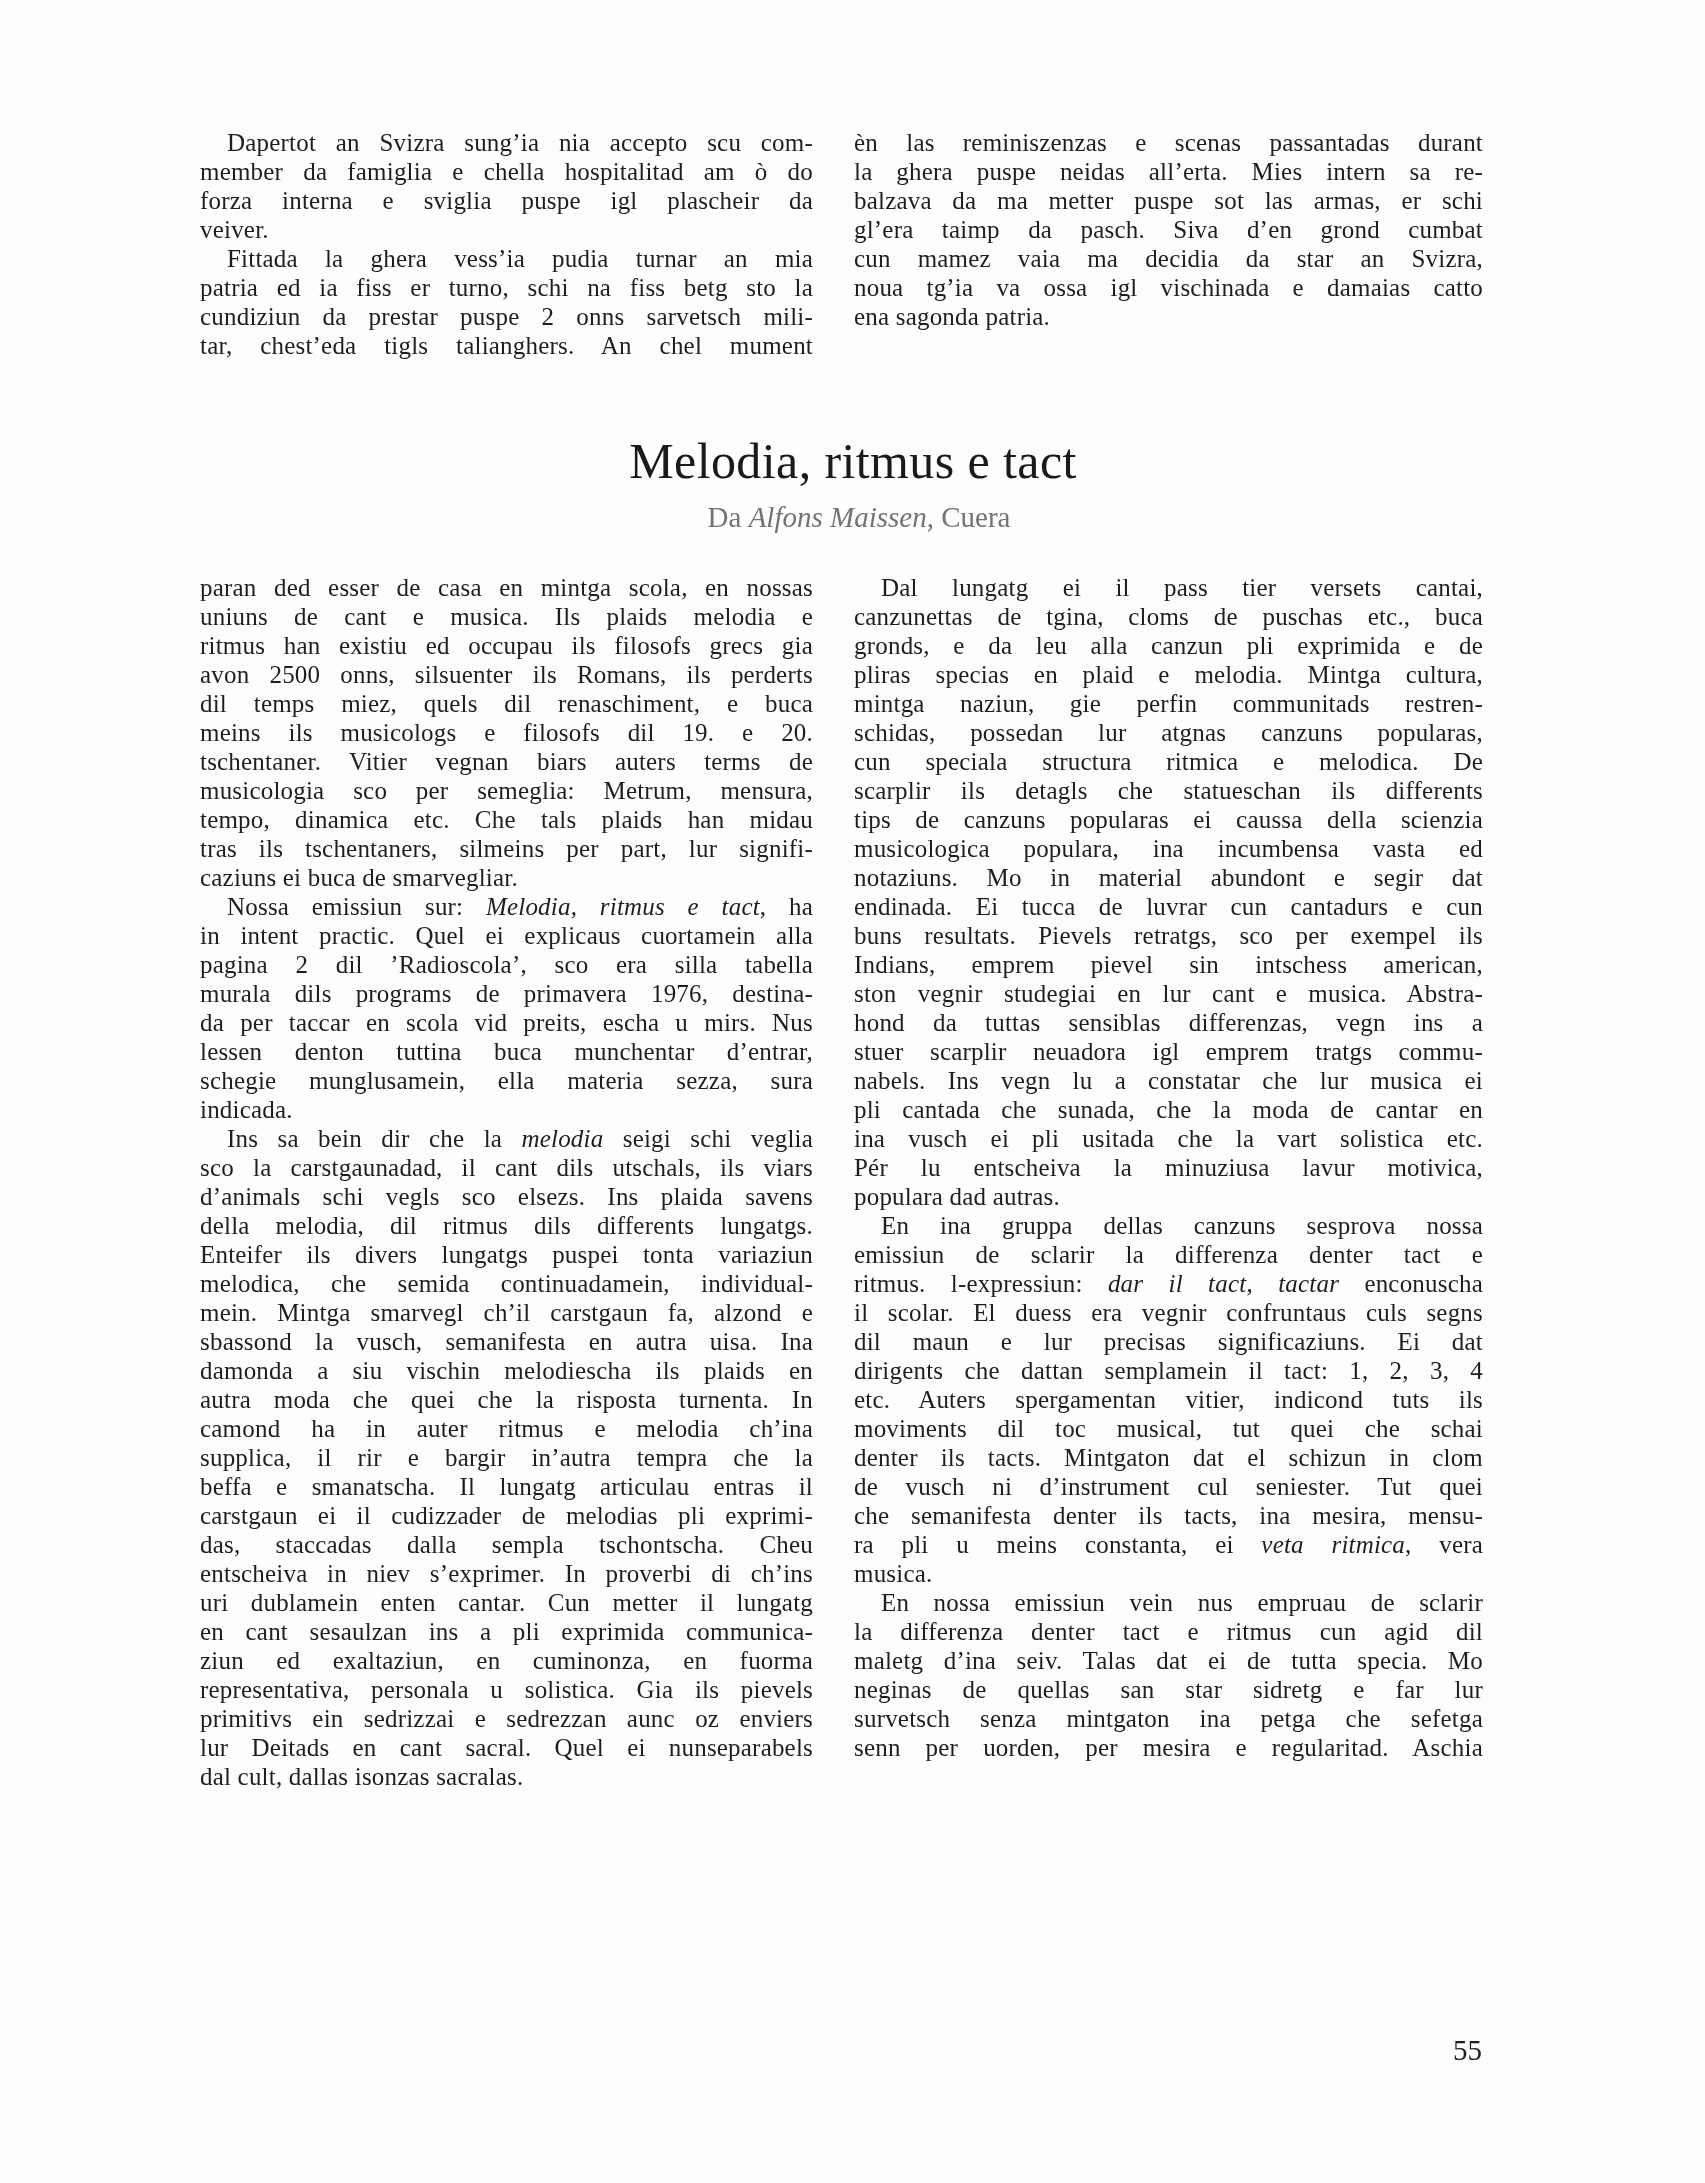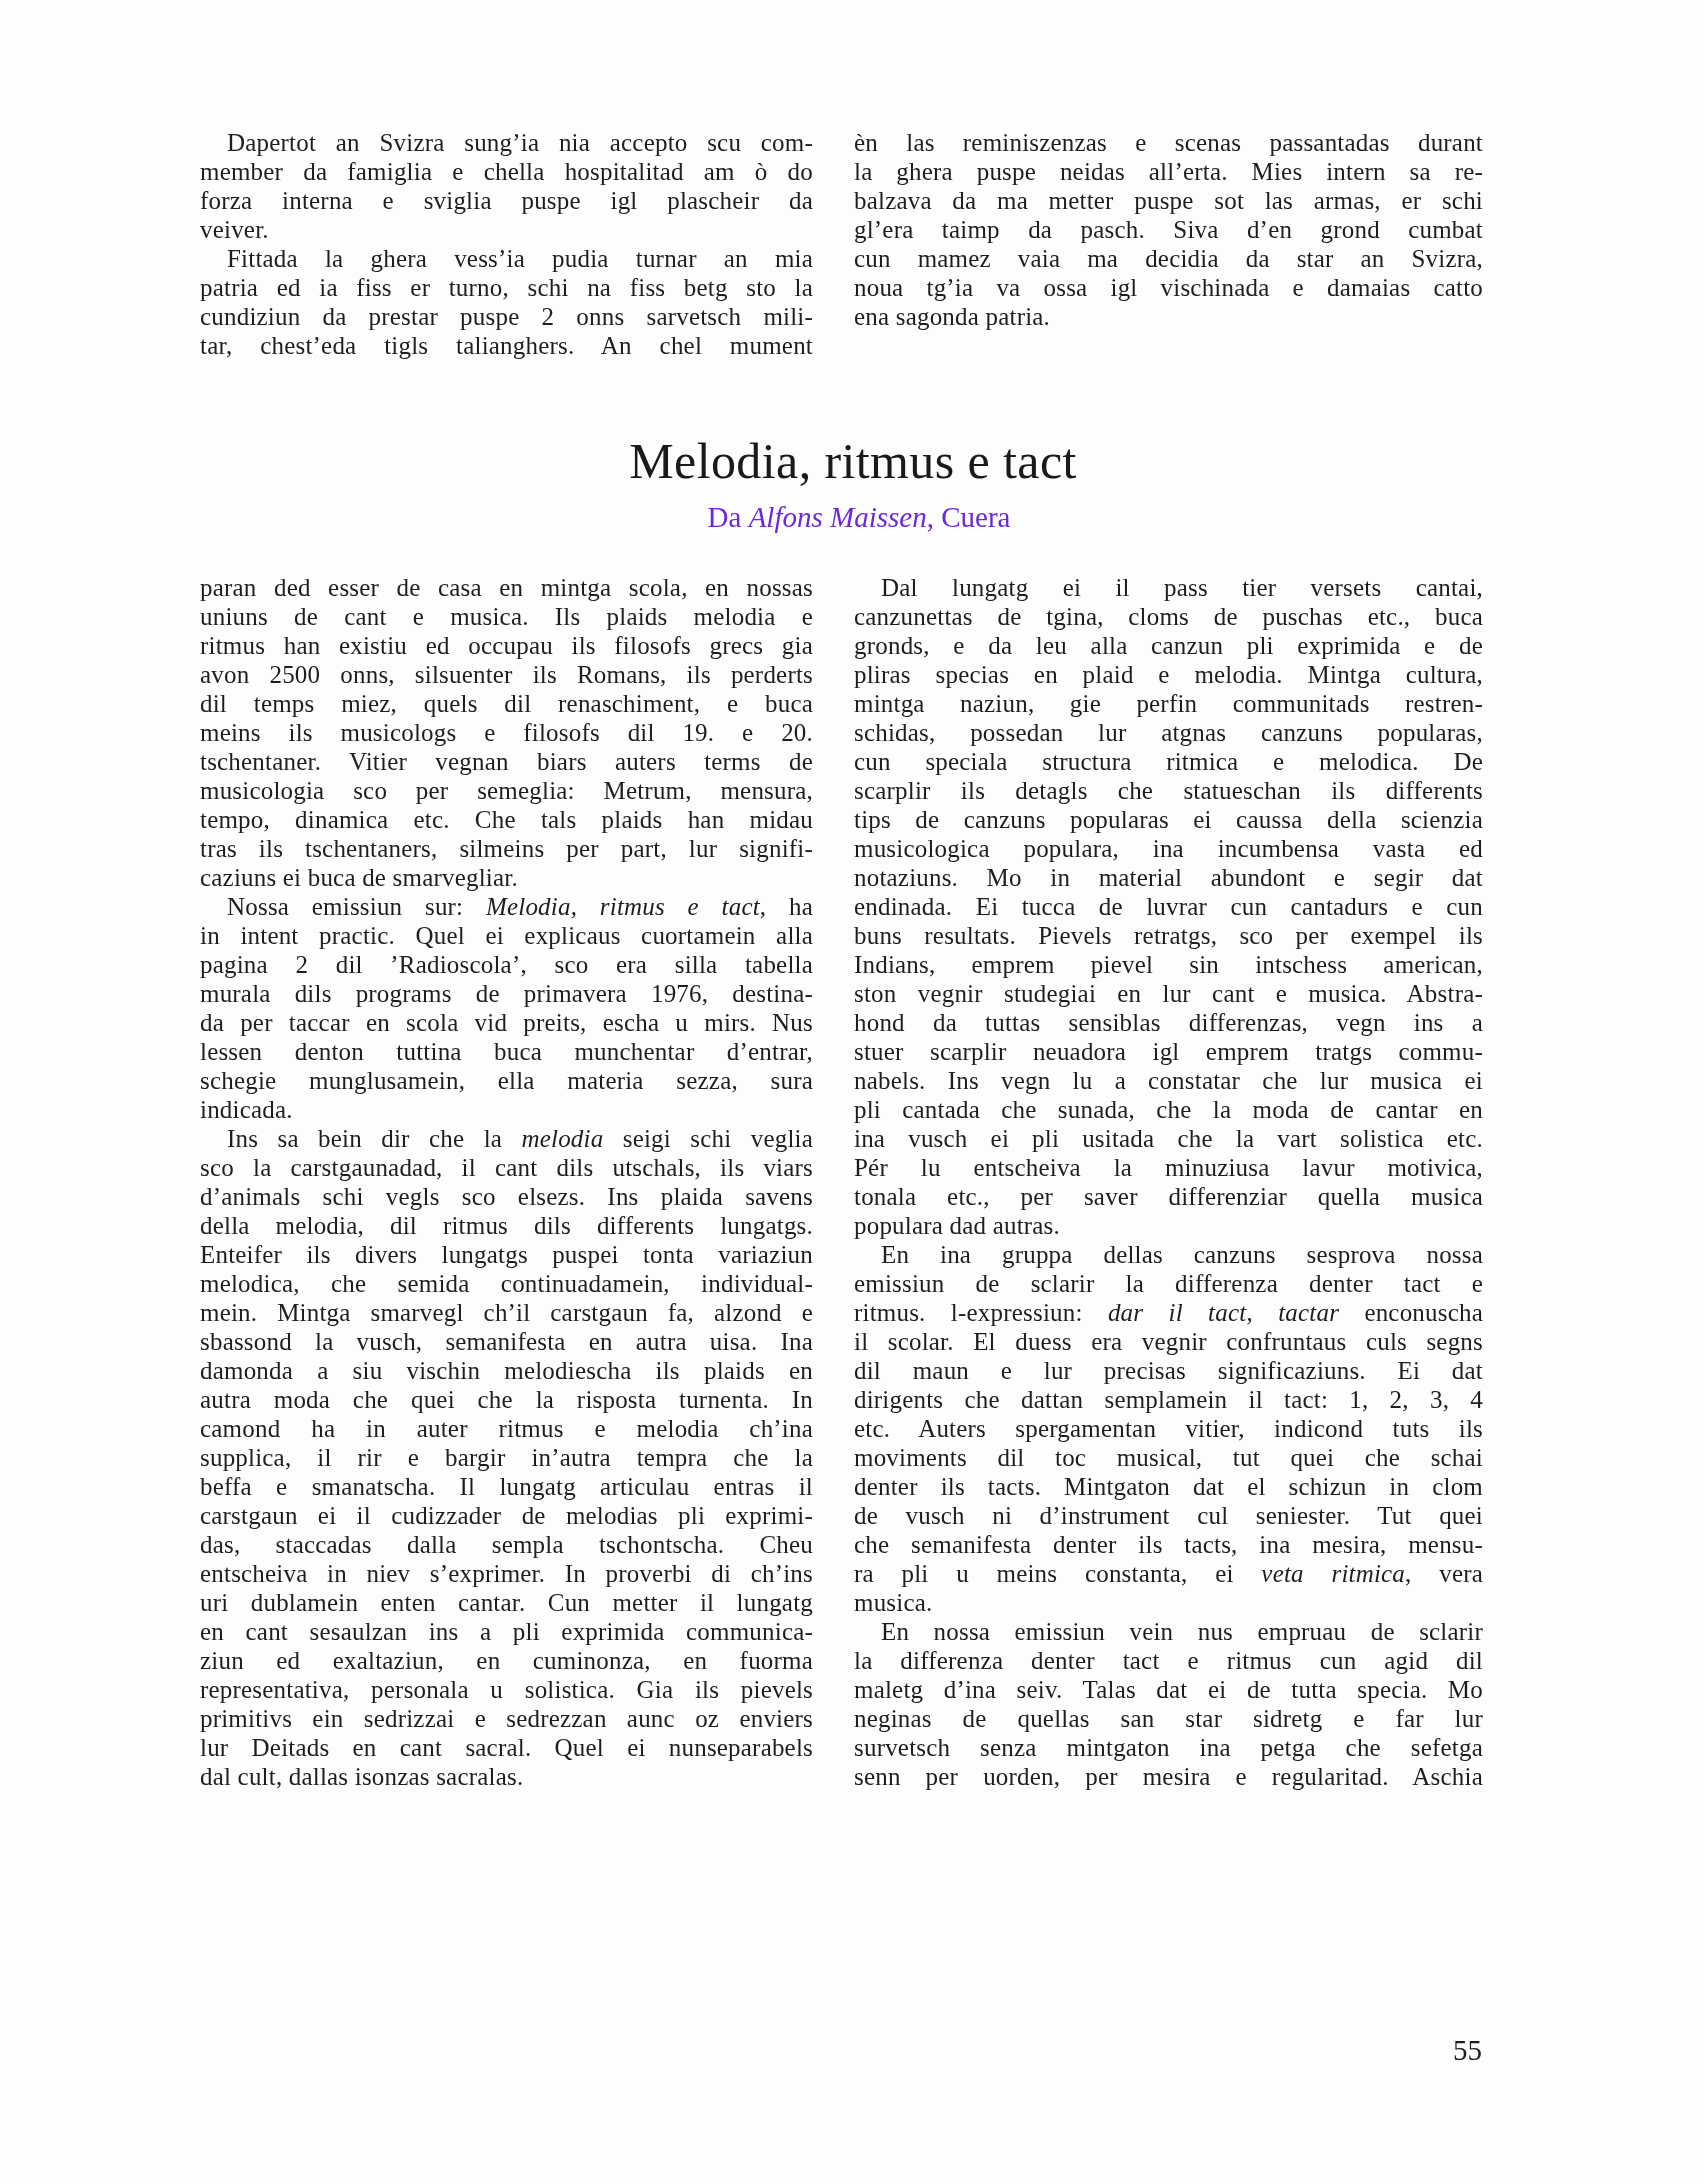--- a/index.html
+++ b/index.html
@@ -40,21 +40,21 @@
     font-family: "Liberation Serif", "DejaVu Serif", serif;
     font-size: 50px; line-height: 60px;
     color: #1a1a1a;
     letter-spacing: 0.4px;
   }
   .byline {
     position: absolute; left: 0; width: 1688px; top: 501px;
     text-align: center;
     font-family: "Liberation Serif", "DejaVu Serif", serif;
     font-size: 29px; line-height: 33px;
-    color: #6d28d9;
+    color: #737373;
     padding-left: 30px;
     box-sizing: border-box;
   }
   .page-number {
     position: absolute; left: 1435px; top: 2035px; width: 47px;
     text-align: right;
     font-family: "Liberation Serif", "DejaVu Serif", serif;
     font-size: 29px; line-height: 30px;
   }
 </style>
@@ -148,21 +148,20 @@
       <span class="line">endinada. Ei tucca de luvrar cun cantadurs e cun</span>
       <span class="line">buns resultats. Pievels retratgs, sco per exempel ils</span>
       <span class="line">Indians, emprem pievel sin intschess american,</span>
       <span class="line">ston vegnir studegiai en lur cant e musica. Abstra-</span>
       <span class="line">hond da tuttas sensiblas differenzas, vegn ins a</span>
       <span class="line">stuer scarplir neuadora igl emprem tratgs commu-</span>
       <span class="line">nabels. Ins vegn lu a constatar che lur musica ei</span>
       <span class="line">pli cantada che sunada, che la moda de cantar en</span>
       <span class="line">ina vusch ei pli usitada che la vart solistica etc.</span>
       <span class="line">Pér lu entscheiva la minuziusa lavur motivica,</span>
-      <span class="line">tonala etc., per saver differenziar quella musica</span>
       <span class="line last">populara dad autras.</span>
       <span class="line indent">En ina gruppa dellas canzuns sesprova nossa</span>
       <span class="line">emissiun de sclarir la differenza denter tact e</span>
       <span class="line"><span>ritmus. l-expressiun: </span><span class="it">dar il tact</span><span>, </span><span class="it">tactar</span><span> enconuscha</span></span>
       <span class="line">il scolar. El duess era vegnir confruntaus culs segns</span>
       <span class="line">dil maun e lur precisas significaziuns. Ei dat</span>
       <span class="line">dirigents che dattan semplamein il tact: 1, 2, 3, 4</span>
       <span class="line">etc. Auters spergamentan vitier, indicond tuts ils</span>
       <span class="line">moviments dil toc musical, tut quei che schai</span>
       <span class="line">denter ils tacts. Mintgaton dat el schizun in clom</span>

